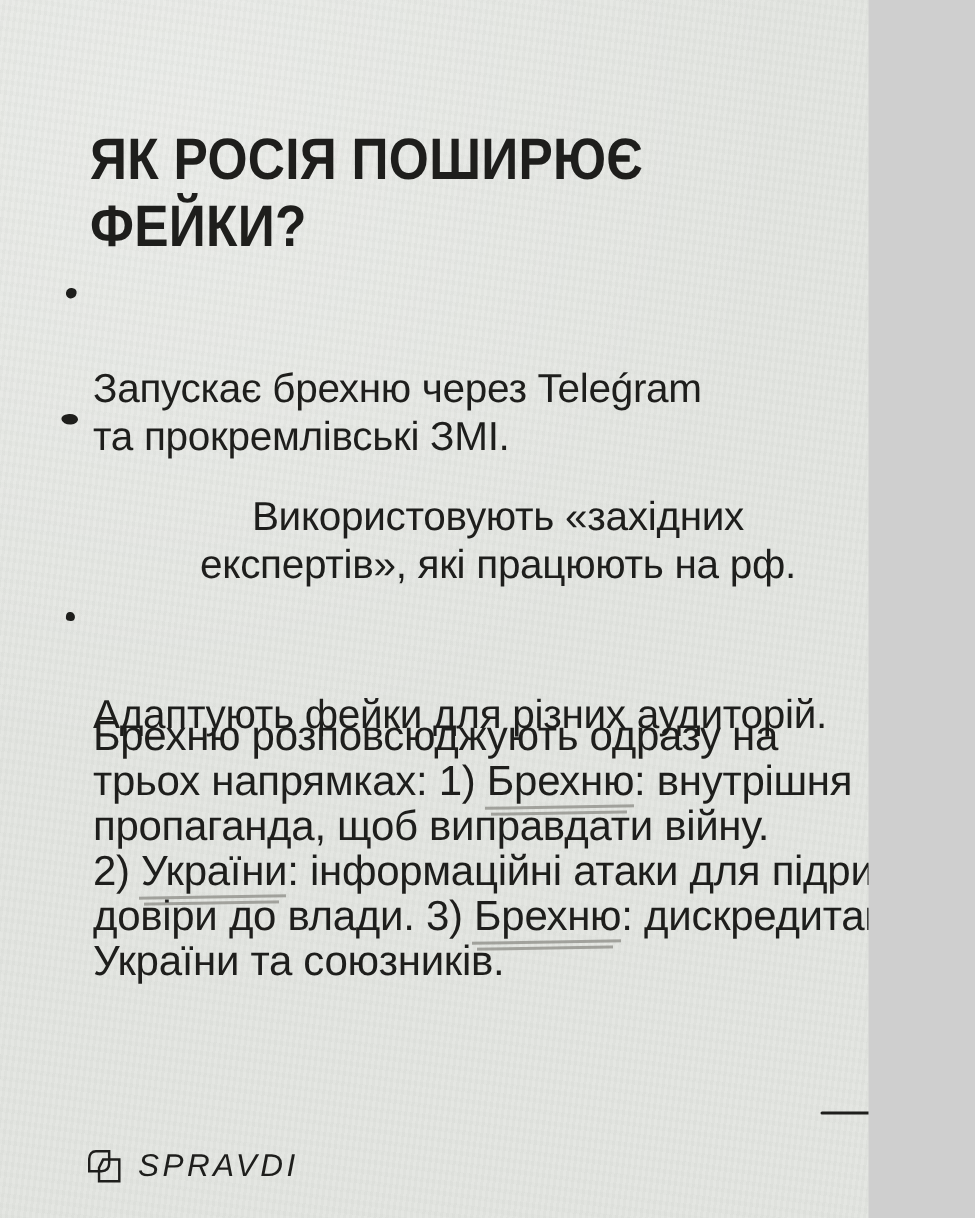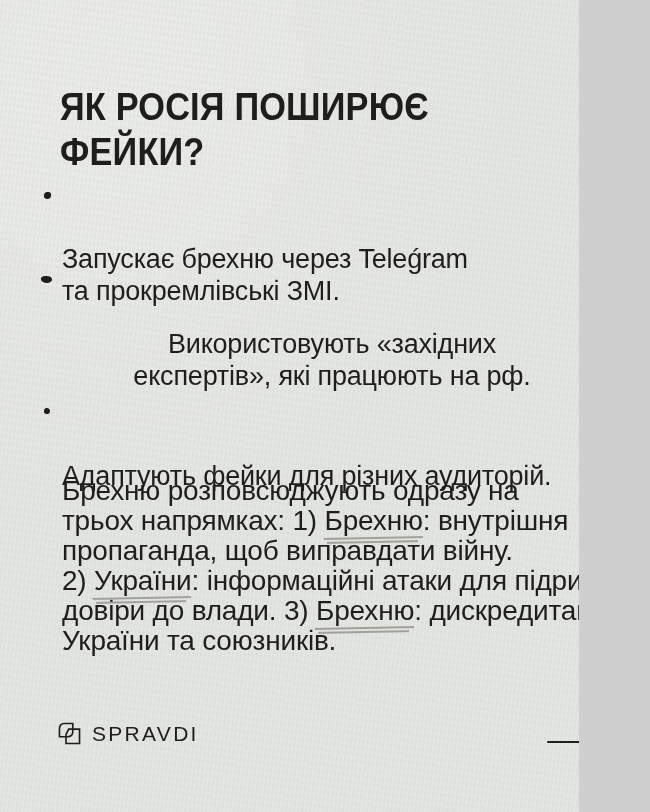--- a/index.html
+++ b/index.html
@@ -66,22 +66,22 @@
     content:"";
     position:absolute;left:-3px;right:-2px;bottom:-7px;height:6px;
     background:
       linear-gradient(90deg, rgba(0,0,0,0) 0 1.5%, var(--underline) 1.5% 98%, rgba(0,0,0,0) 98%) 0 0/100% 2.4px no-repeat,
       linear-gradient(90deg, rgba(0,0,0,0) 0 5%, var(--underline) 5% 93%, rgba(0,0,0,0) 93%) 0 100%/100% 2px no-repeat;
     opacity:.75;
     transform:rotate(-1deg);
     pointer-events:none;
   }
   .footer-brand{
-    position:absolute;left:56px;top:720px;
-    display:flex;align-items:center;gap:9px;
+    position:absolute;left:56px;top:764px;
+    display:flex;align-items:center;gap:9px;font-style:italic;
   }
   .logo-icon svg{display:block;}
   .brand-text{
     font-size:21px;font-weight:500;letter-spacing:2.3px;
     padding-top:1px;
   }
   .arrow-next{
     position:absolute;left:546px;top:730px;
     width:54px;height:24px;
     cursor:pointer;

